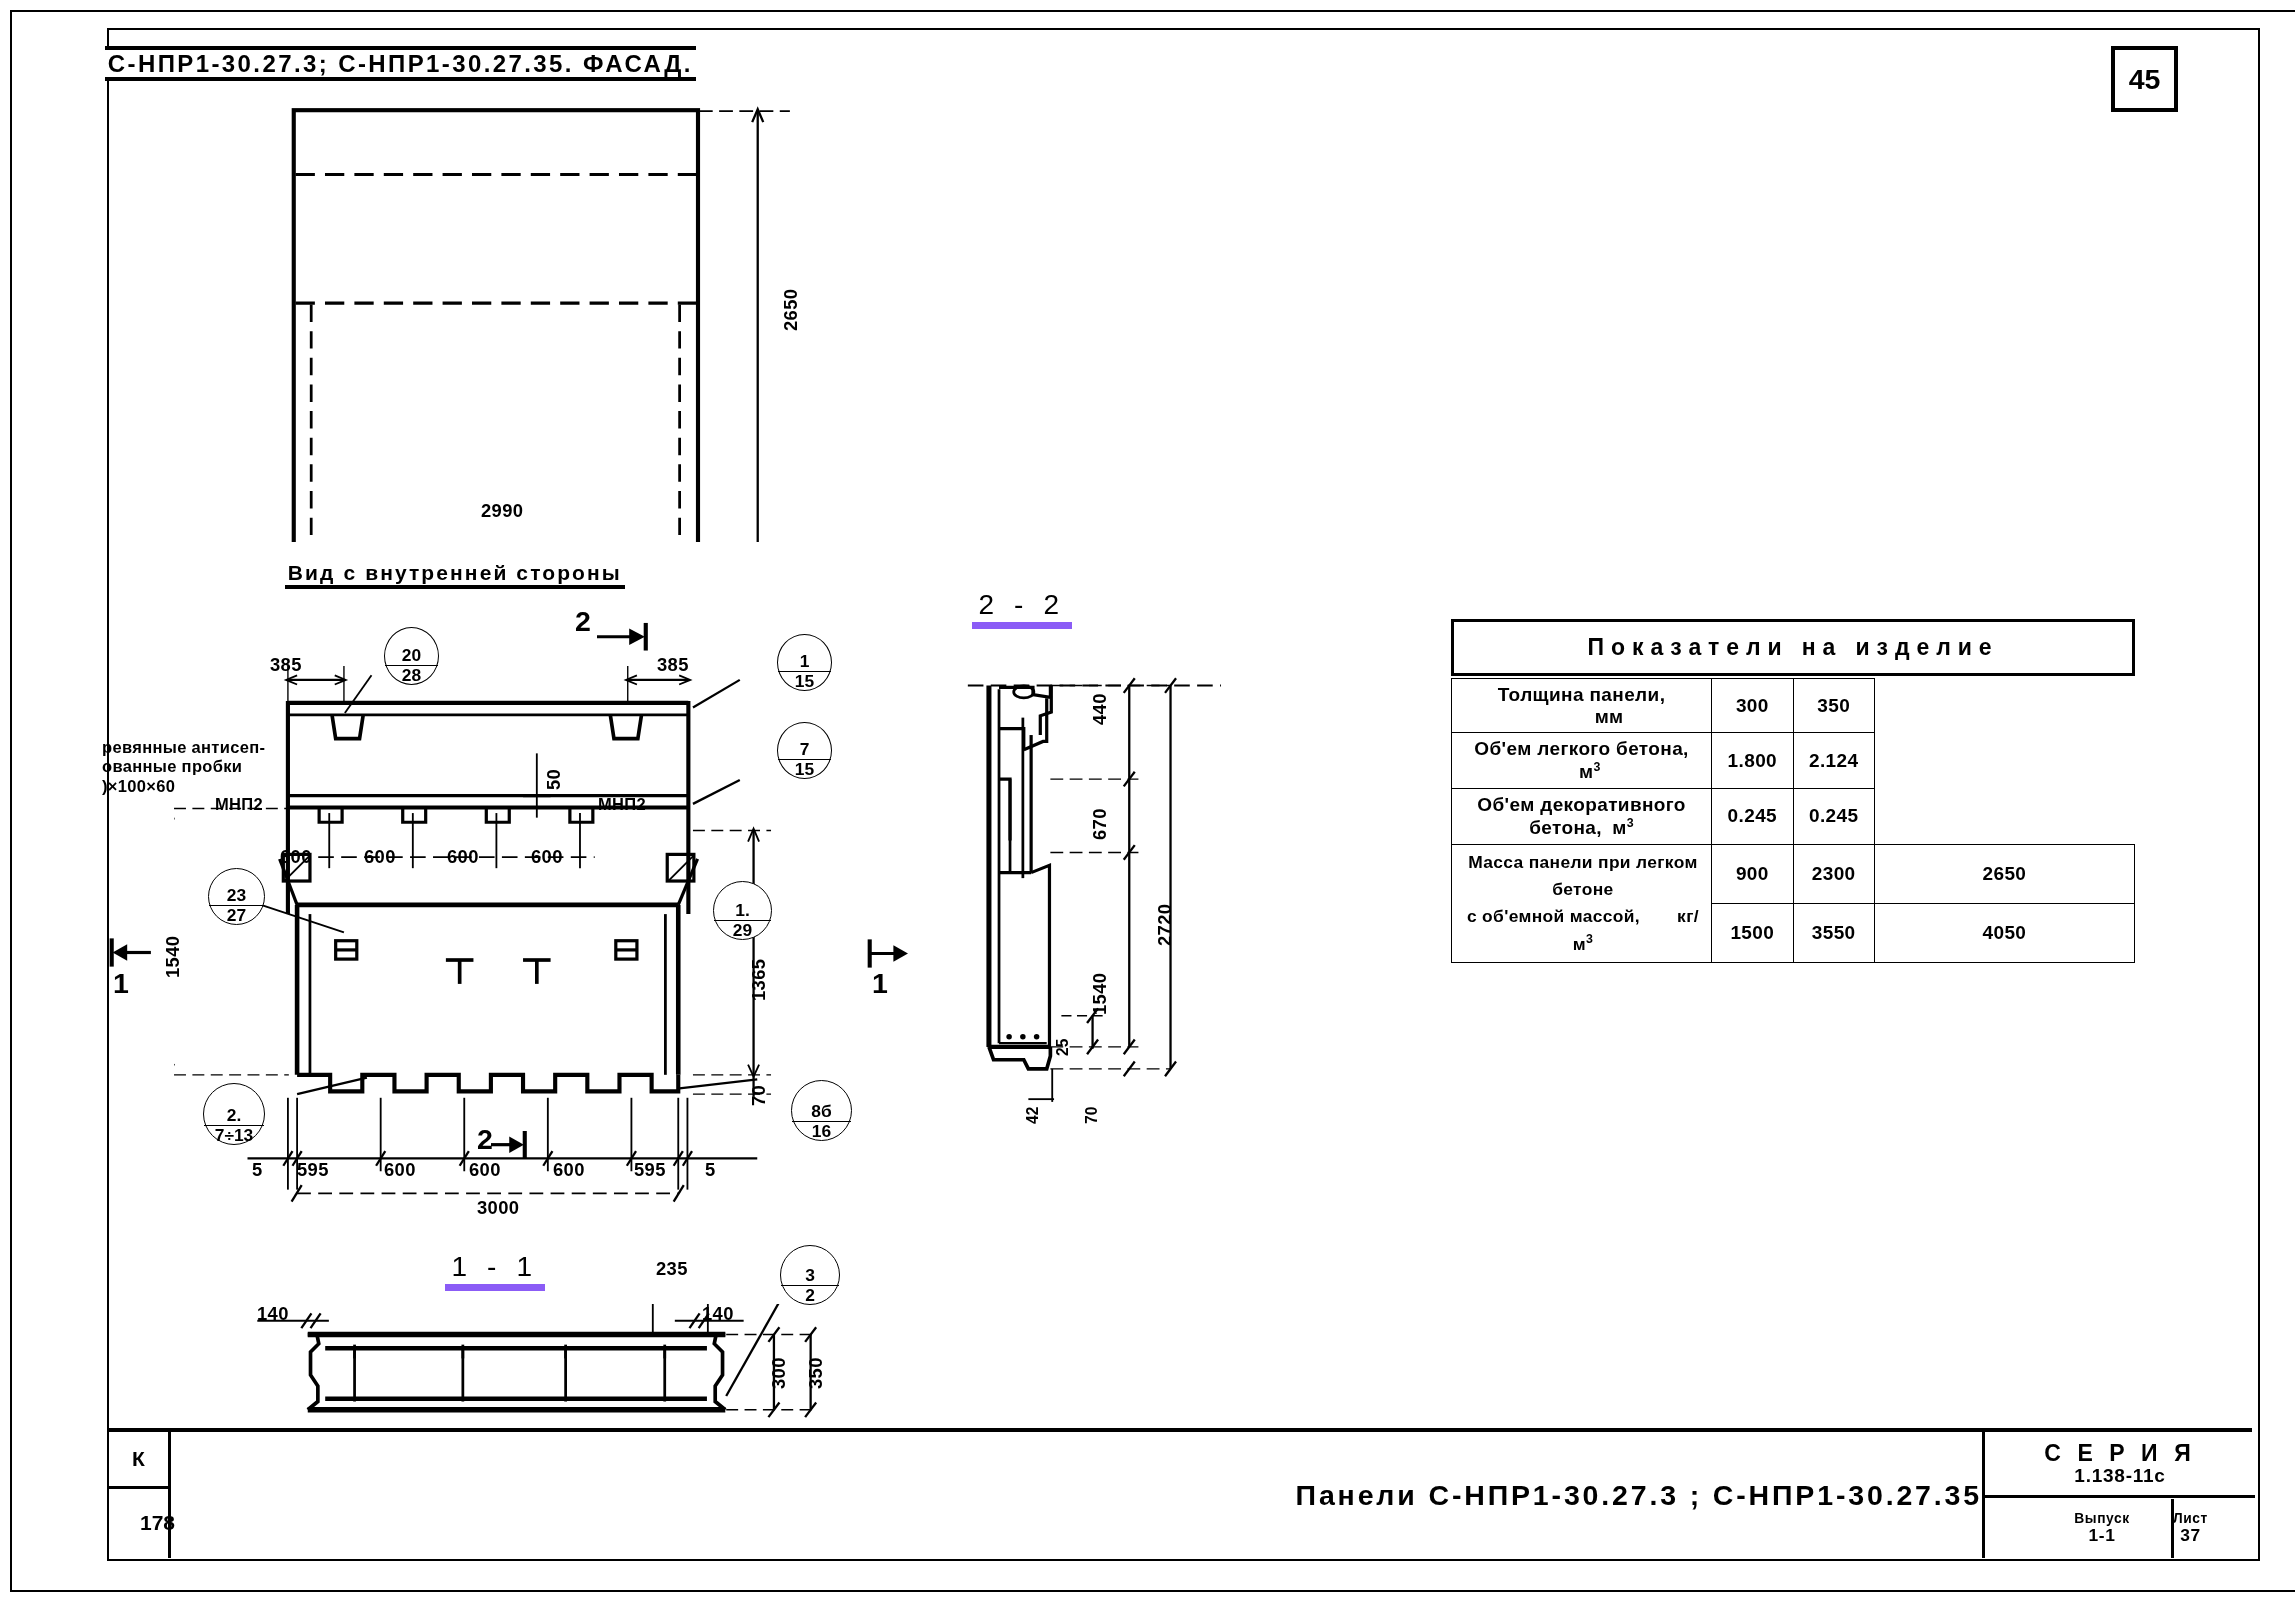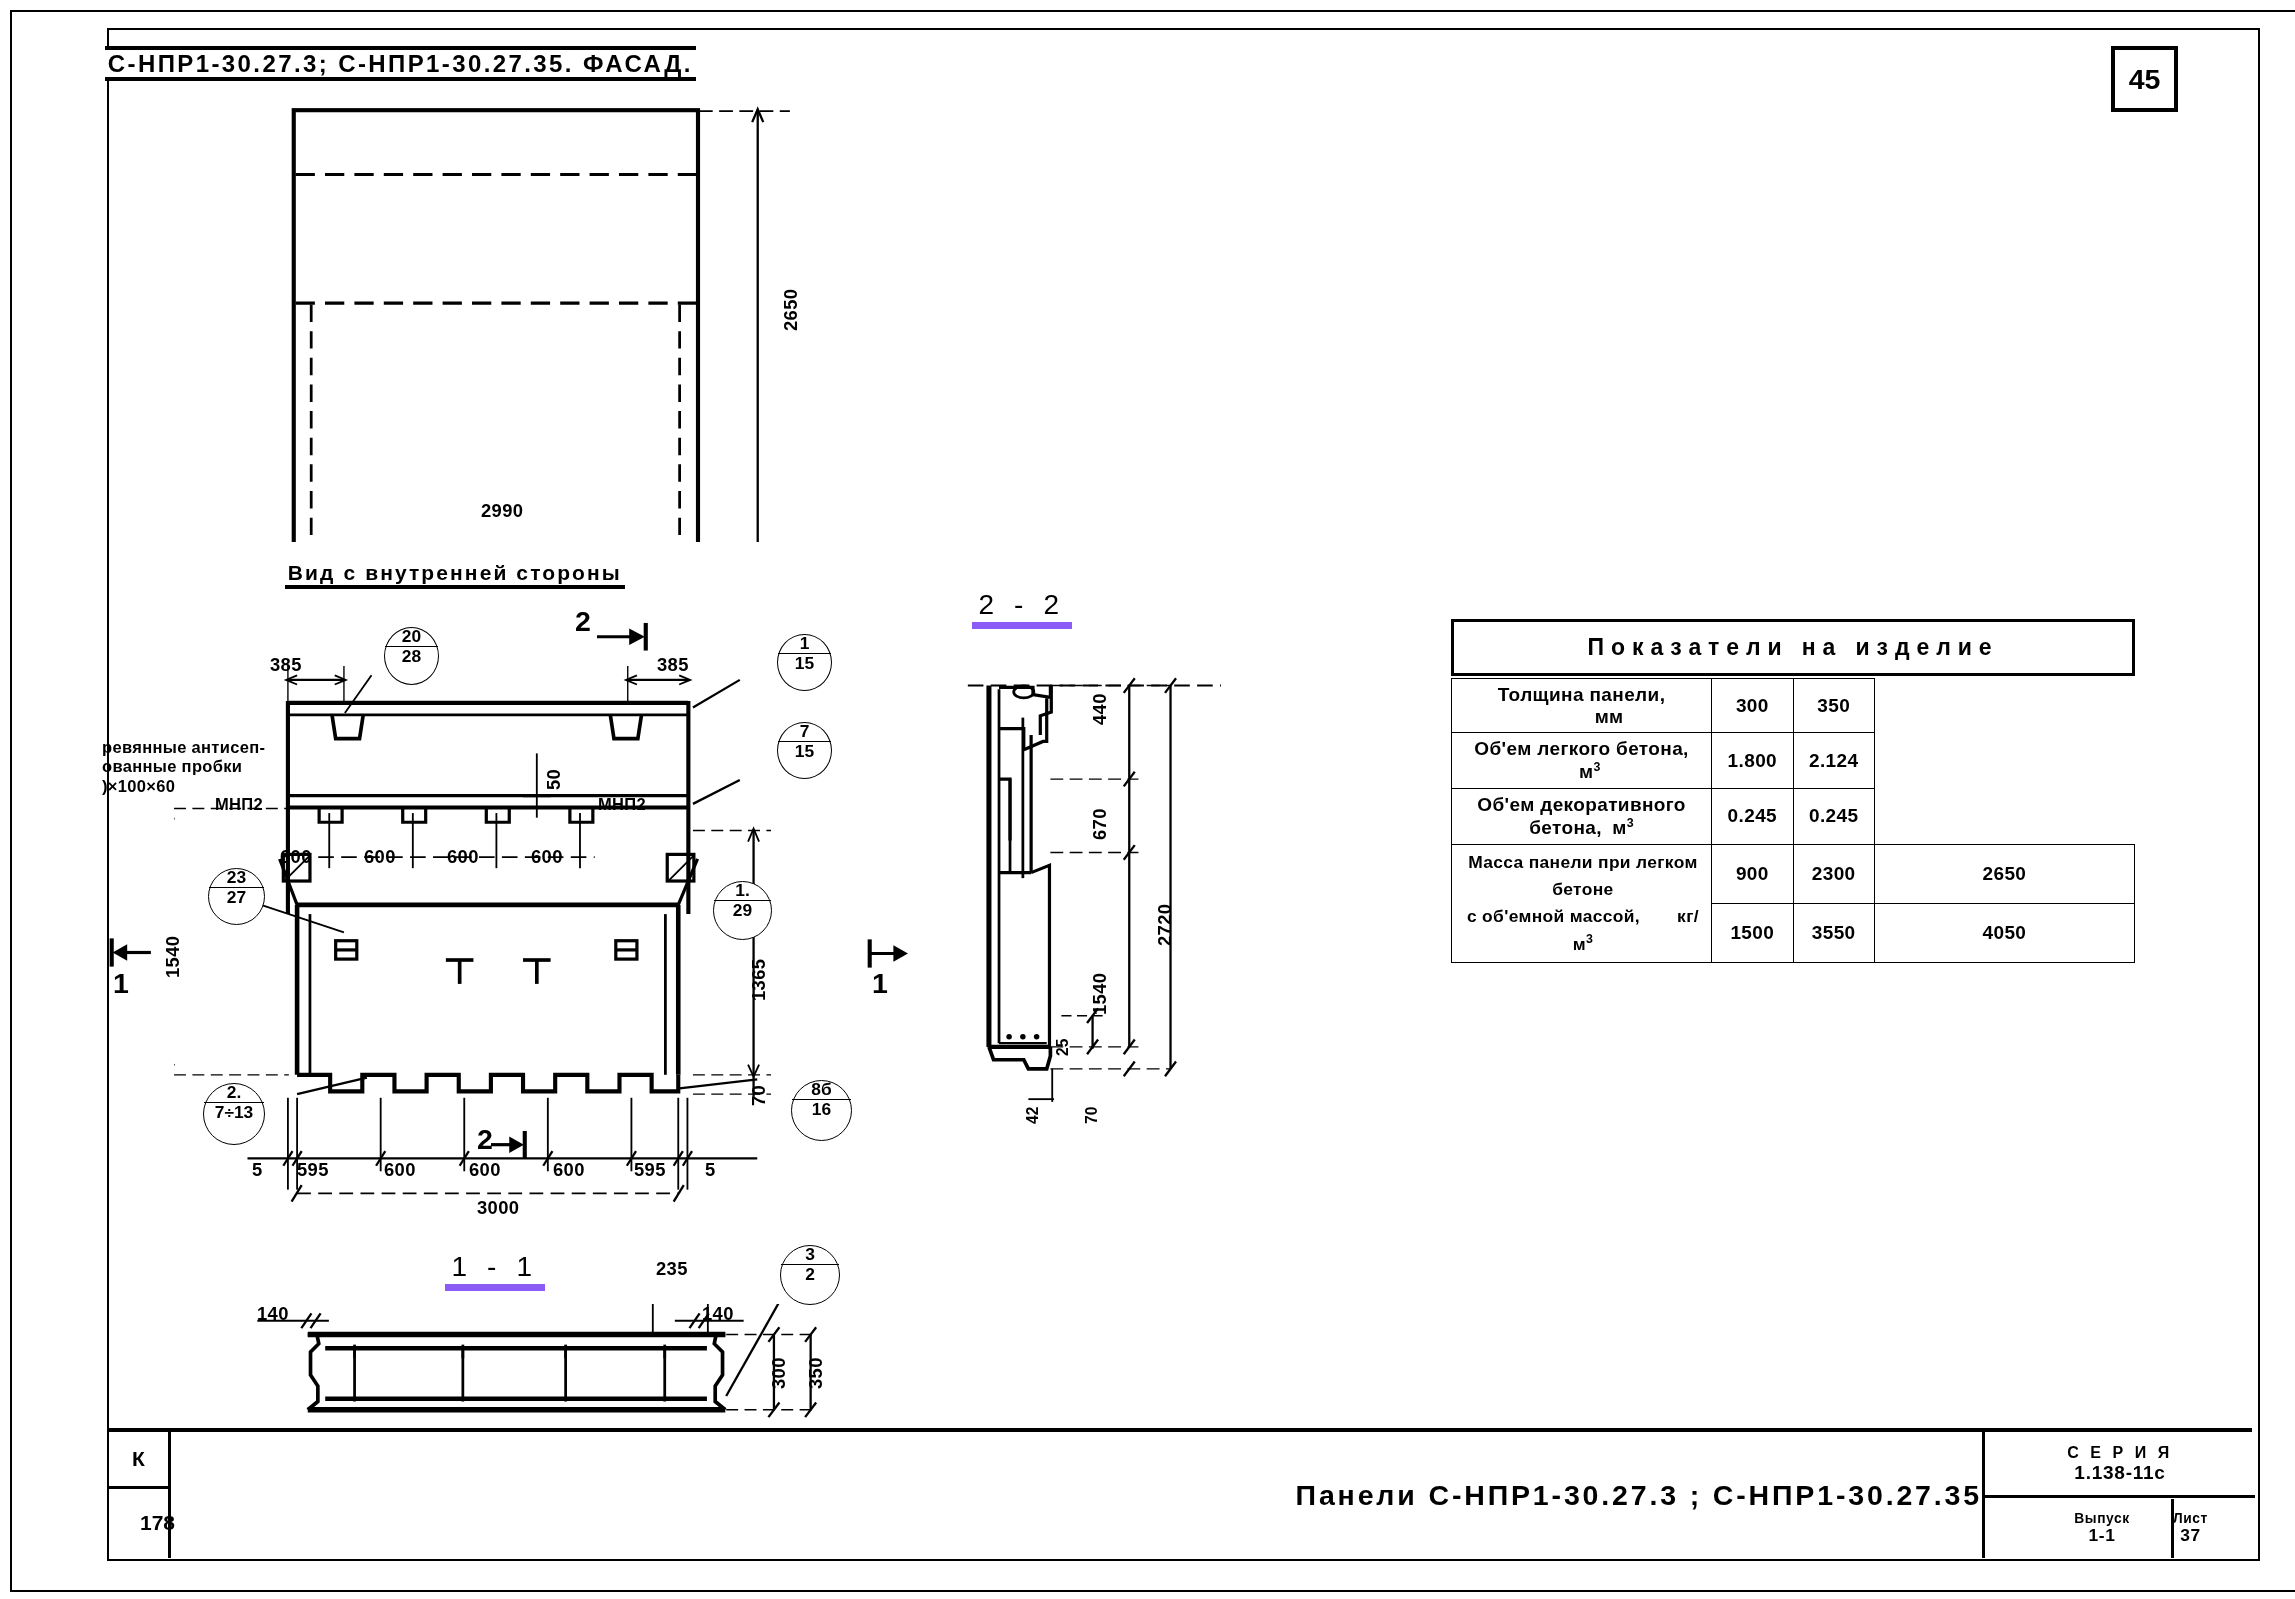--- a/index.html
+++ b/index.html
@@ -27,21 +27,21 @@
           padding:0.9px 6.4px 2.8px 6.4px;line-height:1.0;background:#fff;}
 
   
   .dim{position:absolute;font-size:18.4px;font-weight:700;letter-spacing:.02em;white-space:nowrap;}
   .dimv{position:absolute;font-size:18.4px;font-weight:700;letter-spacing:.02em;white-space:nowrap;
         transform-origin:0 0;transform:rotate(-90deg);}
   .dimsmv{position:absolute;font-size:15.6px;font-weight:700;white-space:nowrap;transform-origin:0 0;transform:rotate(-90deg);}
 
   
   .bub{position:absolute;border:1.4px solid #000;border-radius:50%;background:#fff;
-       display:flex;flex-direction:column;align-items:center;justify-content:flex-start;}
+       display:flex;flex-direction:column;align-items:center;justify-content:flex-end;}
   .bub .t{font-size:17.4px;font-weight:700;line-height:1.0;margin-bottom:0.5px;}
   .bub .b{font-size:17.4px;font-weight:700;line-height:1.0;margin-top:0.5px;}
   .bub .sep{width:100%;height:1.4px;background:#000;}
 
   
   .note{position:absolute;font-size:16.5px;font-weight:700;line-height:1.18;letter-spacing:.02em;}
 
   
   #tblwrap{position:absolute;left:1451px;top:619px;width:684px;}
   #tblhead{border:3.2px solid #000;height:51px;display:flex;align-items:center;justify-content:center;
@@ -60,21 +60,21 @@
           display:flex;align-items:center;justify-content:flex-end;}
   #tbmaintxt{font-size:28.5px;font-weight:700;letter-spacing:.10em;}
   #tbleft{position:absolute;left:0px;top:0px;width:59px;height:126px;border-right:3.2px solid #000;}
   #tbleft .c1{position:absolute;left:0;top:0;width:59px;height:54px;border-bottom:3.2px solid #000;
               display:flex;align-items:center;justify-content:center;font-size:21px;font-weight:700;}
   #tbleft .c2{position:absolute;left:0;top:57px;width:59px;height:68px;
               display:flex;align-items:center;justify-content:center;font-size:21px;font-weight:700;padding-left:19px;}
   #tbright{position:absolute;left:1873px;top:0px;width:270px;height:126px;border-left:3.2px solid #000;}
   #tbr1{position:absolute;left:0;top:0;width:270px;height:63px;border-bottom:3.2px solid #000;
         display:flex;flex-direction:column;align-items:center;justify-content:center;line-height:1.0;}
-  #tbr1 .a{font-size:16px;font-weight:700;letter-spacing:.22em;}
+  #tbr1 .a{font-size:23px;font-weight:700;letter-spacing:.22em;}
   #tbr1 .b{font-size:19px;font-weight:700;letter-spacing:.04em;margin-top:1.8px;}
   #tbr2{position:absolute;left:0;top:67px;width:138px;height:59px;border-right:3.2px solid #000;
         display:flex;flex-direction:column;align-items:center;justify-content:center;line-height:1.0;padding-left:48px;}
   #tbr3{position:absolute;left:141px;top:67px;width:129px;height:59px;
         display:flex;flex-direction:column;align-items:center;justify-content:center;line-height:1.0;}
   .tbsmall{font-size:13.8px;font-weight:700;letter-spacing:.04em;}
   .tbsmallv{font-size:17.4px;font-weight:700;letter-spacing:.04em;margin-top:1.4px;}
 
   svg{display:block;}
 </style>

